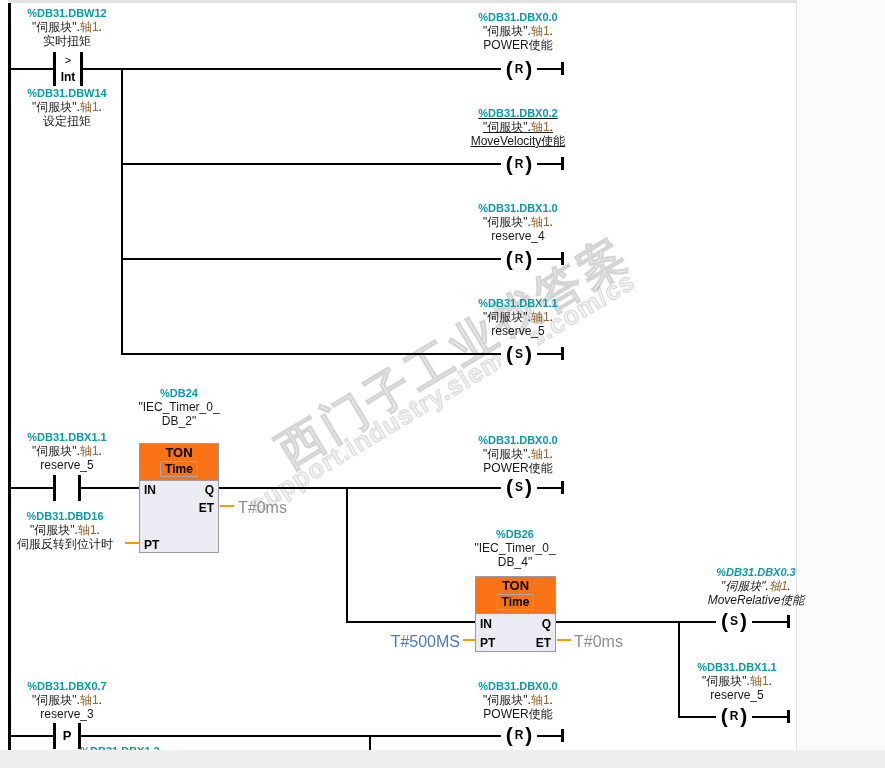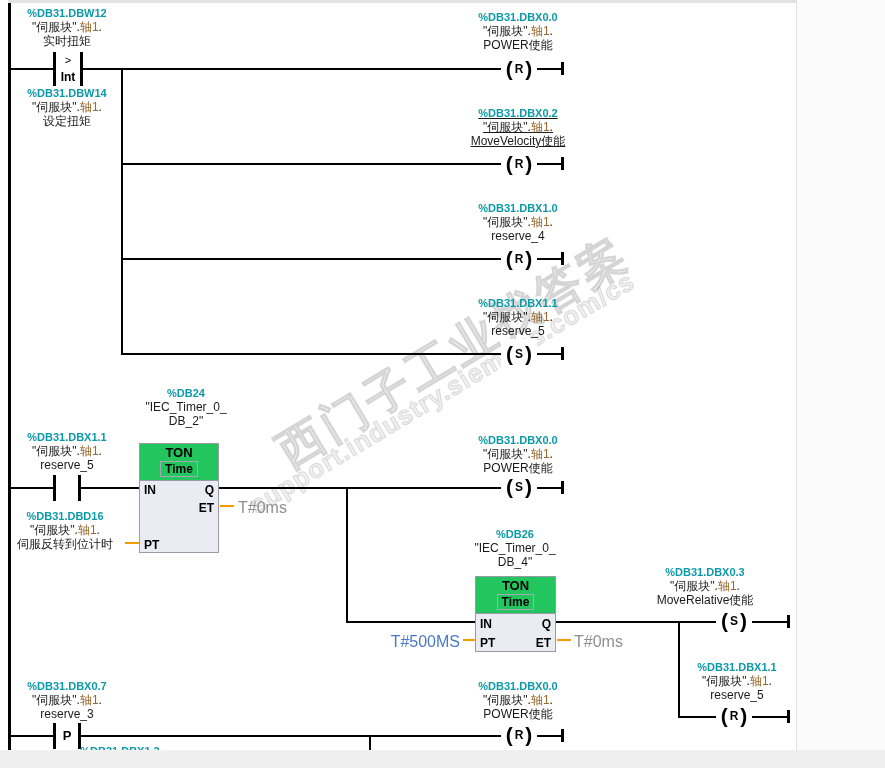--- a/index.html
+++ b/index.html
@@ -34,21 +34,21 @@
   .cmp .b1{left:0;} .cmp .b2{right:0;}
   .cmp .gt{font-size:11px;line-height:14px;margin-top:1px;}
   .cmp .dt{font-weight:bold;font-size:12px;line-height:14px;margin-top:3px;}
   
   .coil{position:absolute;width:36px;height:30px;background:#fff;z-index:3;display:flex;
         align-items:center;justify-content:center;font-weight:bold;color:#000;}
   .coil .pa{font-size:21px;line-height:24px;}
   .coil .sy{font-size:12px;margin:0 2px;}
   
   .ton{position:absolute;border:1px solid #9a9aa6;background:#ebebf4;z-index:3;box-sizing:border-box;}
-  .ton .hdr{position:absolute;left:0;right:0;top:0;background:#22c55e;border-bottom:1px solid #9a9aa6;
+  .ton .hdr{position:absolute;left:0;right:0;top:0;background:#f97316;border-bottom:1px solid #9a9aa6;
             text-align:center;font-weight:bold;font-size:13px;color:#000;padding:1px 0 3px 0;}
   .ton .dt{display:inline-block;border:1px solid #a8a8b4;padding:0 4px;margin-top:1px;font-size:12px;}
   .ton .pin{position:absolute;font-weight:bold;font-size:12px;color:#000;}
   
   .pinval{position:absolute;font-size:16px;z-index:3;white-space:nowrap;}
   .gray{color:#8f8f8f;} .blue{color:#4a78c8;}
   
   .wm{position:absolute;z-index:1;white-space:nowrap;transform-origin:left center;
       color:rgba(150,150,150,0.14);-webkit-text-stroke:1px rgba(150,150,150,0.30);font-weight:bold;}
   .wm-cn{left:282px;top:425px;font-size:46px;letter-spacing:4px;transform:rotate(-31deg);}
@@ -160,21 +160,21 @@
   <div class="contact" style="left:53px;top:473px;">
     <div class="bar b1"></div>
     <div class="bar b2"></div>
   </div>
   <div class="op" style="left:-13px;top:430px;">
     <div class="addr">%DB31.DBX1.1</div>
     <div><span>"伺服块".</span><span class="mem">轴1</span><span>.</span></div>
     <div>reserve_5</div>
   </div>
 
-  <div class="op" style="left:106px;top:386px;">
+  <div class="op" style="left:99px;top:386px;">
     <div class="addr">%DB24</div>
     <div>"IEC_Timer_0_</div>
     <div>DB_2"</div>
   </div>
   <div class="ton" style="left:139px;top:443px;width:80px;height:110px;">
     <div class="hdr">
       <div>TON</div>
       <div class="dt">Time</div>
     </div>
     <div class="pin" style="left:4px;top:39px;">IN</div>
@@ -216,21 +216,21 @@
     <div class="pin" style="right:4px;top:59px;">ET</div>
   </div>
   <div class="pinval blue" style="left:352px;top:633px;width:108px;text-align:right;">T#500MS</div>
   <div class="pinval gray" style="left:574px;top:633px;">T#0ms</div>
 
   <div class="coil" style="left:716px;top:606px;">
     <span class="pa">(</span>
       <span class="sy">S</span>
       <span class="pa">)</span>
   </div>
-  <div class="op" style="left:625px;top:565px;">
+  <div class="op" style="left:676px;top:565px;font-style:italic;">
     <div class="addr">%DB31.DBX0.3</div>
     <div><span>"伺服块".</span><span class="mem">轴1</span><span>.</span></div>
     <div>MoveRelative使能</div>
   </div>
 
   <div class="coil" style="left:716px;top:701px;">
     <span class="pa">(</span>
       <span class="sy">R</span>
       <span class="pa">)</span>
   </div>

